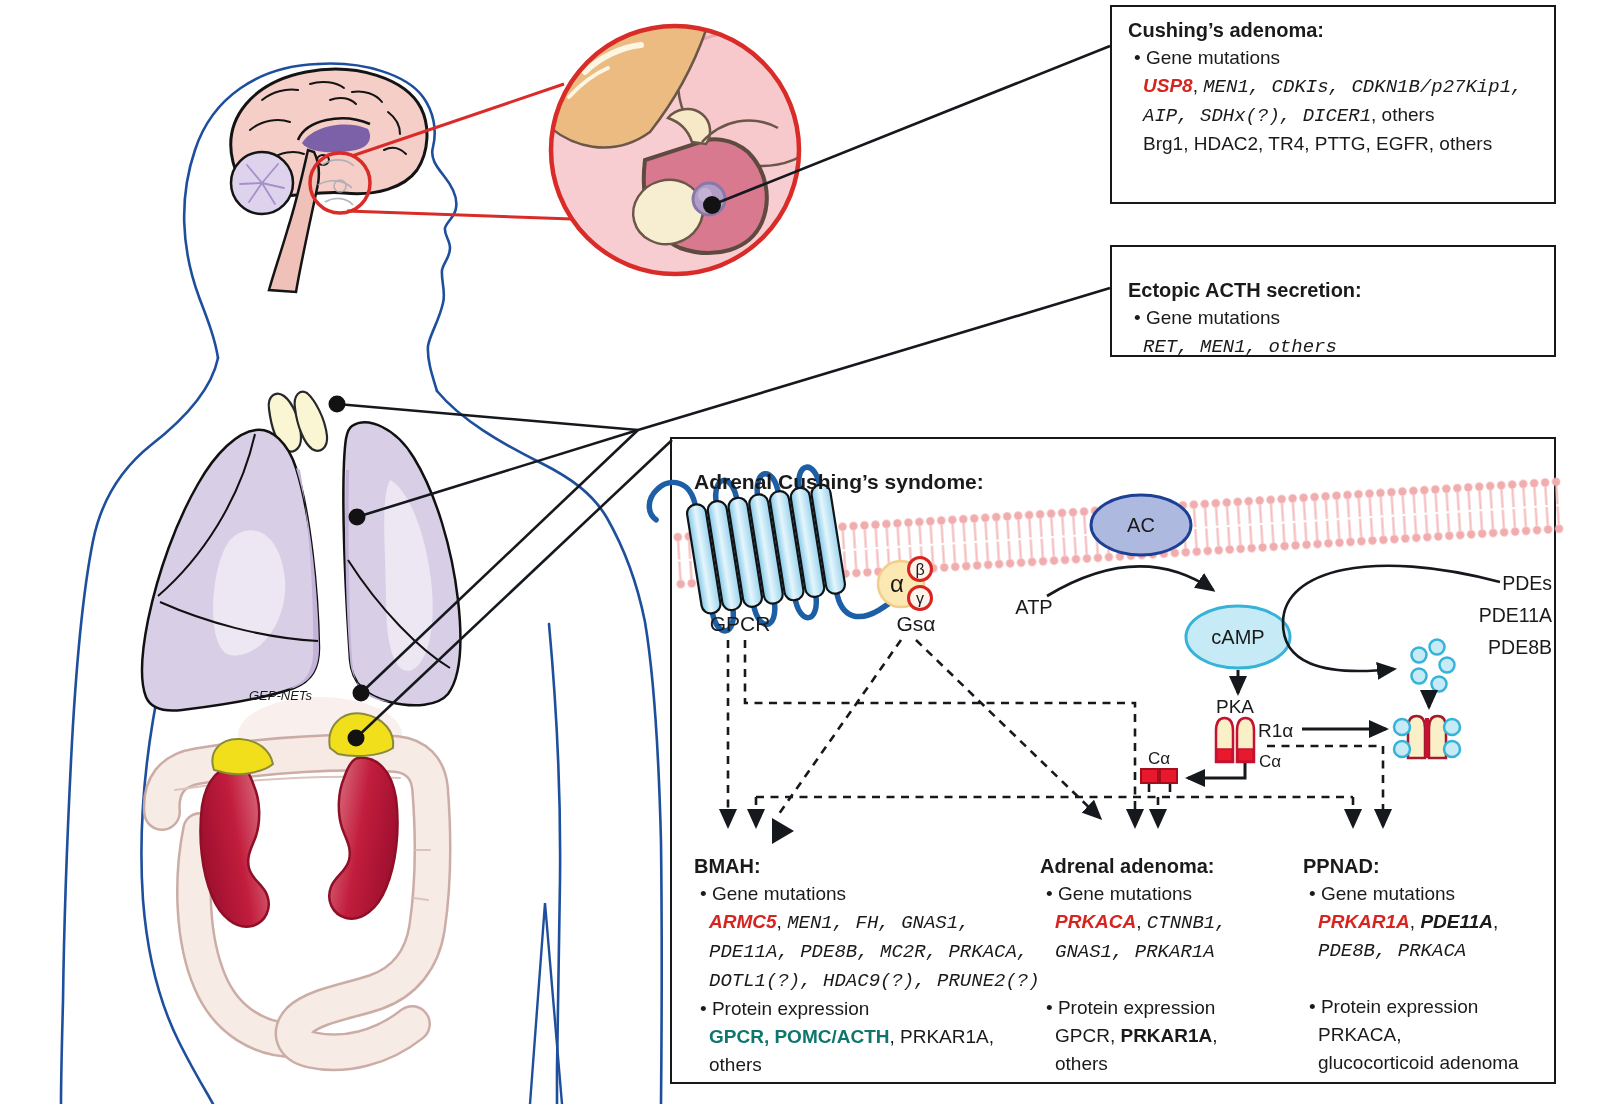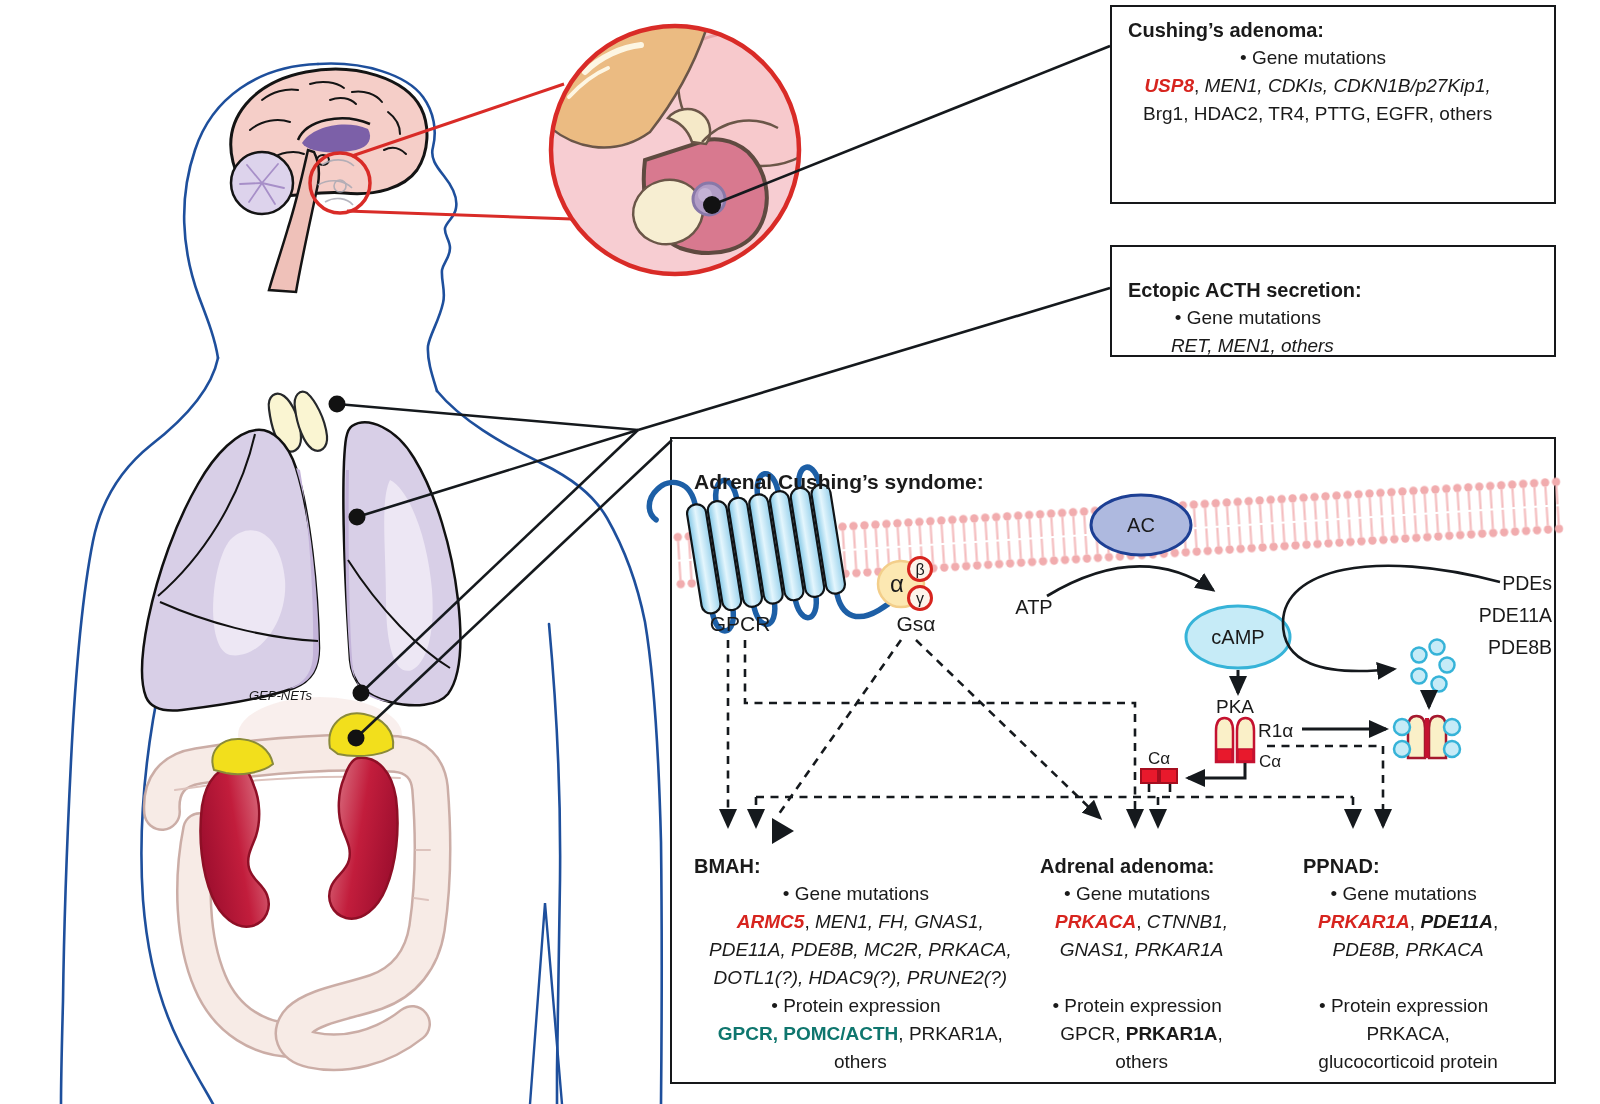--- a/index.html
+++ b/index.html
@@ -3,25 +3,25 @@
 <meta charset="utf-8">
 <style>
   html,body{margin:0;padding:0;background:#ffffff;}
   #stage{position:relative;width:1600px;height:1104px;background:#fff;overflow:hidden;
          font-family:"Liberation Sans",sans-serif;color:#1a1a1a;}
   #art{position:absolute;left:0;top:0;z-index:2;}
   .box{position:absolute;background:#fff;border:2.4px solid #16181a;box-sizing:border-box;z-index:1;}
   .txt{position:absolute;z-index:3;}
   .bx-title{font-weight:bold;font-size:20px;line-height:28px;white-space:nowrap;}
   .col-title{font-weight:bold;font-size:20px;line-height:28px;white-space:nowrap;}
-  .ln{font-size:19px;line-height:28px;min-height:28px;white-space:nowrap;text-align:center;}
+  .ln{font-size:19px;line-height:28px;min-height:28px;white-space:nowrap;}
   .bul{padding-left:6px;}
   .ind{padding-left:15px;}
   .sg-n{}
-  .sg-i{font-style:italic;}
+  .sg-i{font-style:italic;font-family:Liberation Mono, monospace;}
   .sg-b{font-weight:bold;}
   .sg-bi{font-weight:bold;font-style:italic;}
   .sg-r{color:#D7241E;font-weight:bold;font-style:italic;}
   .sg-rb{color:#0f766e;font-weight:bold;}
   .gep{font-style:italic;font-size:13px;line-height:24px;white-space:nowrap;}
   .adr-title{font-weight:bold;font-size:21px;line-height:28px;white-space:nowrap;margin-top:24px;}
   svg text{font-family:"Liberation Sans",sans-serif;fill:#1a1a1a;}
 </style>
 </head>
 <body>
@@ -289,20 +289,21 @@
       <line x1="1353" y1="797" x2="1353" y2="826" marker-end="url(#ah)"></line>
       <path d="M1267,746 L1383,746 L1383,826" marker-end="url(#ah)"></path>
     </g>
     <polygon points="772,818 772,844 794,831" fill="#15191d"></polygon>
   </svg>
 
   <div class="txt" style="left:1128px;top:16px;">
     <div class="bx-title">Cushing’s adenoma:</div>
     <div class="ln bul"><span class="sg-n">• Gene mutations</span></div>
     <div class="ln ind"><span class="sg-r">USP8</span><span class="sg-n">, </span><span class="sg-i">MEN1, CDKIs, CDKN1B/p27Kip1,</span></div>
+    <div class="ln ind"><span class="sg-i">AIP, SDHx(?), DICER1</span><span class="sg-n">, others</span></div>
     <div class="ln ind"><span class="sg-n">Brg1, HDAC2, TR4, PTTG, EGFR, others</span></div>
   </div>
 
   <div class="txt" style="left:1128px;top:256px;margin-top:20px;">
     <div class="bx-title">Ectopic ACTH secretion:</div>
     <div class="ln bul"><span class="sg-n">• Gene mutations</span></div>
     <div class="ln ind"><span class="sg-i">RET, MEN1, others</span></div>
   </div>
 
   <div class="txt adr-title" style="left:694px;top:444px;">Adrenal Cushing’s syndome:</div>
@@ -332,16 +333,16 @@
   </div>
 
   <div class="txt" style="left:1303px;top:852px;">
     <div class="col-title">PPNAD:</div>
     <div class="ln bul"><span class="sg-n">• Gene mutations</span></div>
     <div class="ln ind"><span class="sg-r">PRKAR1A</span><span class="sg-n">, </span><span class="sg-bi">PDE11A</span><span class="sg-n">,</span></div>
     <div class="ln ind"><span class="sg-i">PDE8B, PRKACA</span></div>
     <div class="ln ind"></div>
     <div class="ln bul"><span class="sg-n">• Protein expression</span></div>
     <div class="ln ind"><span class="sg-n">PRKACA,</span></div>
-    <div class="ln ind"><span class="sg-n">glucocorticoid protein</span></div>
+    <div class="ln ind"><span class="sg-n">glucocorticoid adenoma</span></div>
   </div>
 
 </div>
 
 </body></html>

